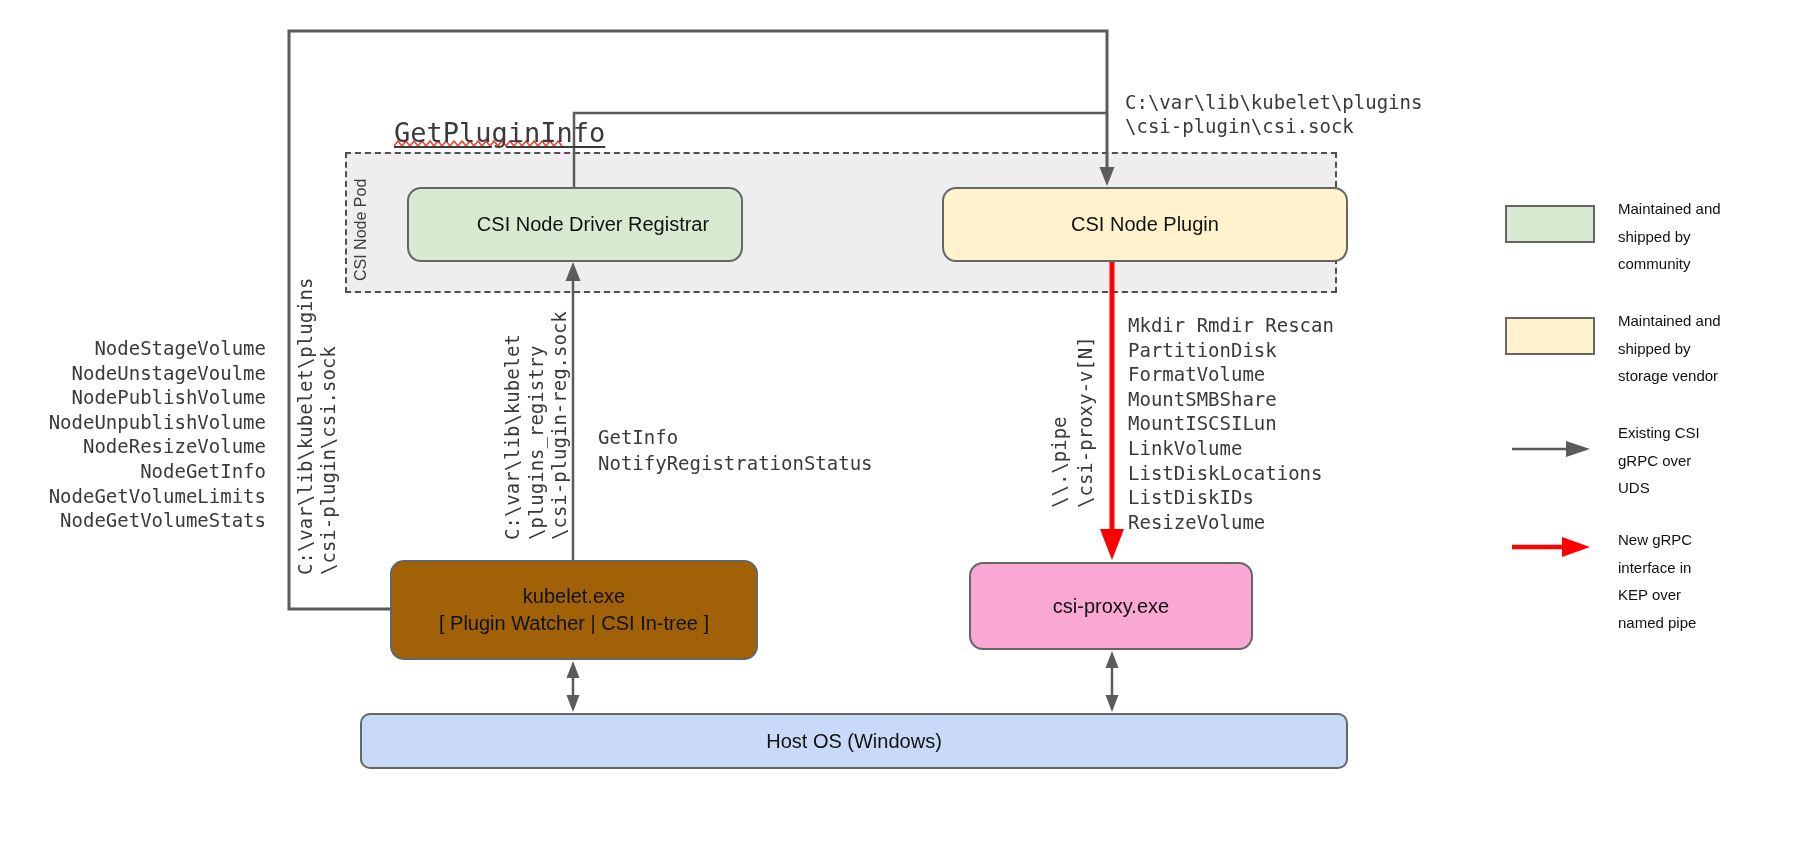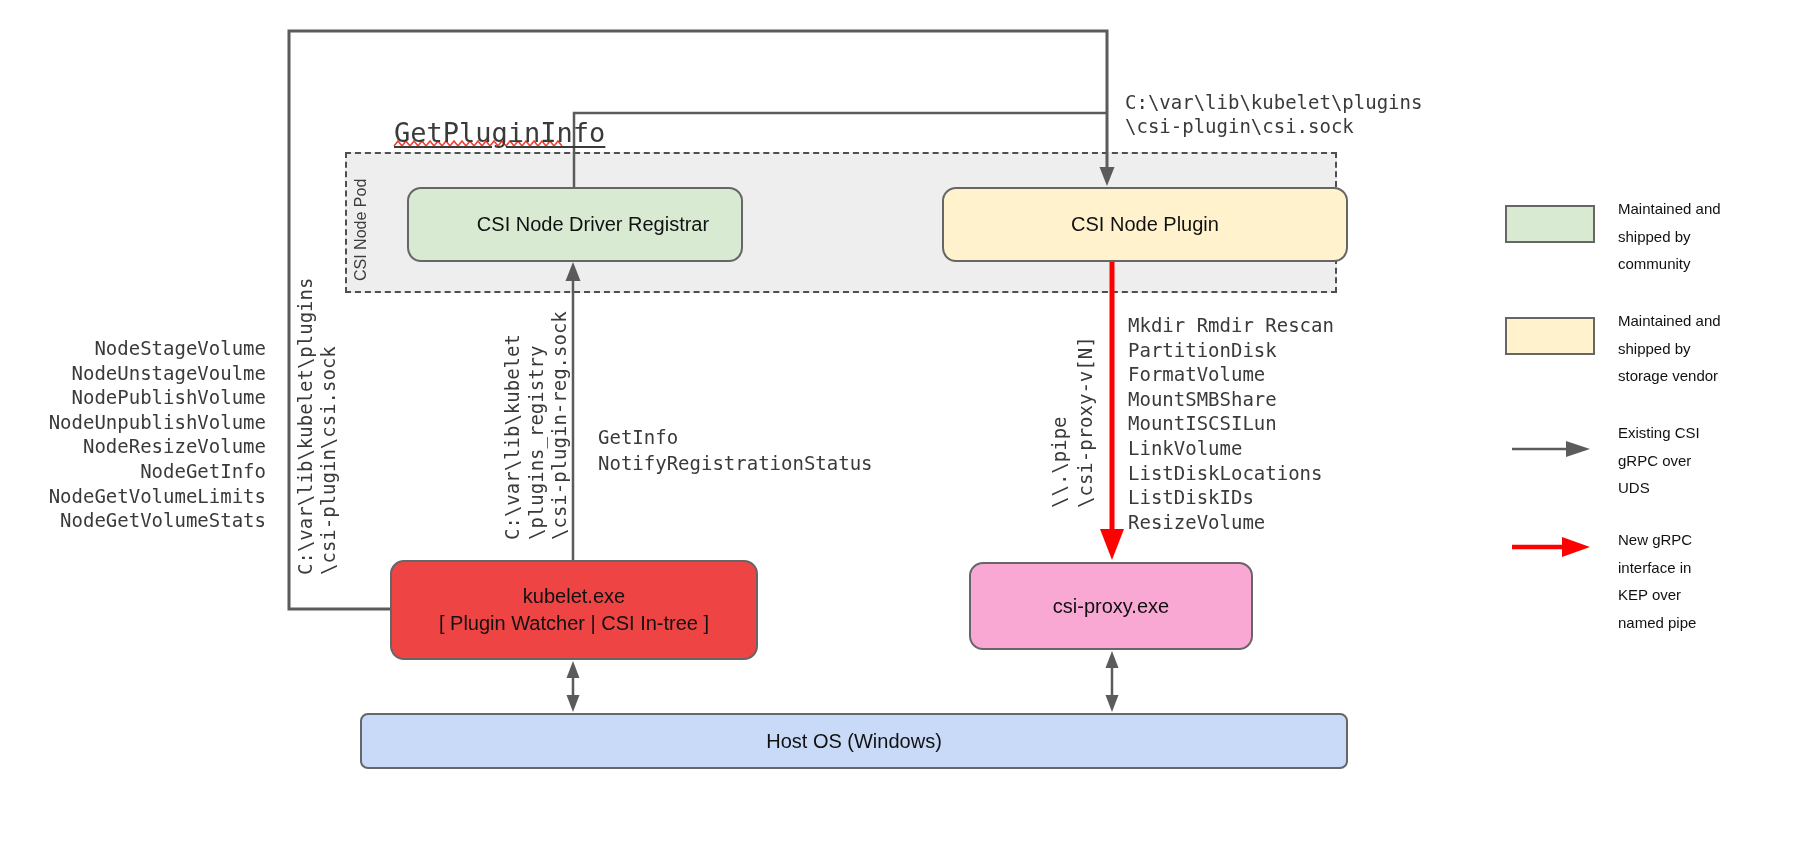--- a/index.html
+++ b/index.html
@@ -45,30 +45,30 @@
   <div class="pod-label">CSI Node Pod</div>
 
   <div class="node-box box-registrar" style="background-color: rgb(217, 234, 211); padding-left: 36px;">
     <span>CSI Node Driver Registrar</span>
   </div>
 
   <div class="node-box box-plugin" style="background-color: rgb(255, 242, 204);">
     <span>CSI Node Plugin</span>
   </div>
 
-  <div class="node-box box-kubelet" style="background-color: #ef4444;">
+  <div class="node-box box-kubelet" style="background-color: #a16207;">
     <span>kubelet.exe
 [ Plugin Watcher | CSI In-tree ]</span>
   </div>
 
   <div class="node-box box-proxy" style="background-color: #f9a8d4;">
     <span>csi-proxy.exe</span>
   </div>
 
-  <div class="node-box box-host" style="background-color: rgb(201, 218, 248); border-radius: 8px;">
+  <div class="node-box box-host" style="background-color: rgb(201, 218, 248);">
     <span>Host OS (Windows)</span>
   </div>
 
   <svg class="overlay" width="1818" height="842" viewBox="0 0 1818 842">
 
     <g fill="none" stroke-width="3" stroke="#5b5b5b">
       <path d="M 390 609 L 289 609 L 289 31 L 1107 31 L 1107 168"></path>
     </g>
     <polygon points="1107,186 1099.5,167 1114.5,167" fill="#5b5b5b"></polygon>
 

